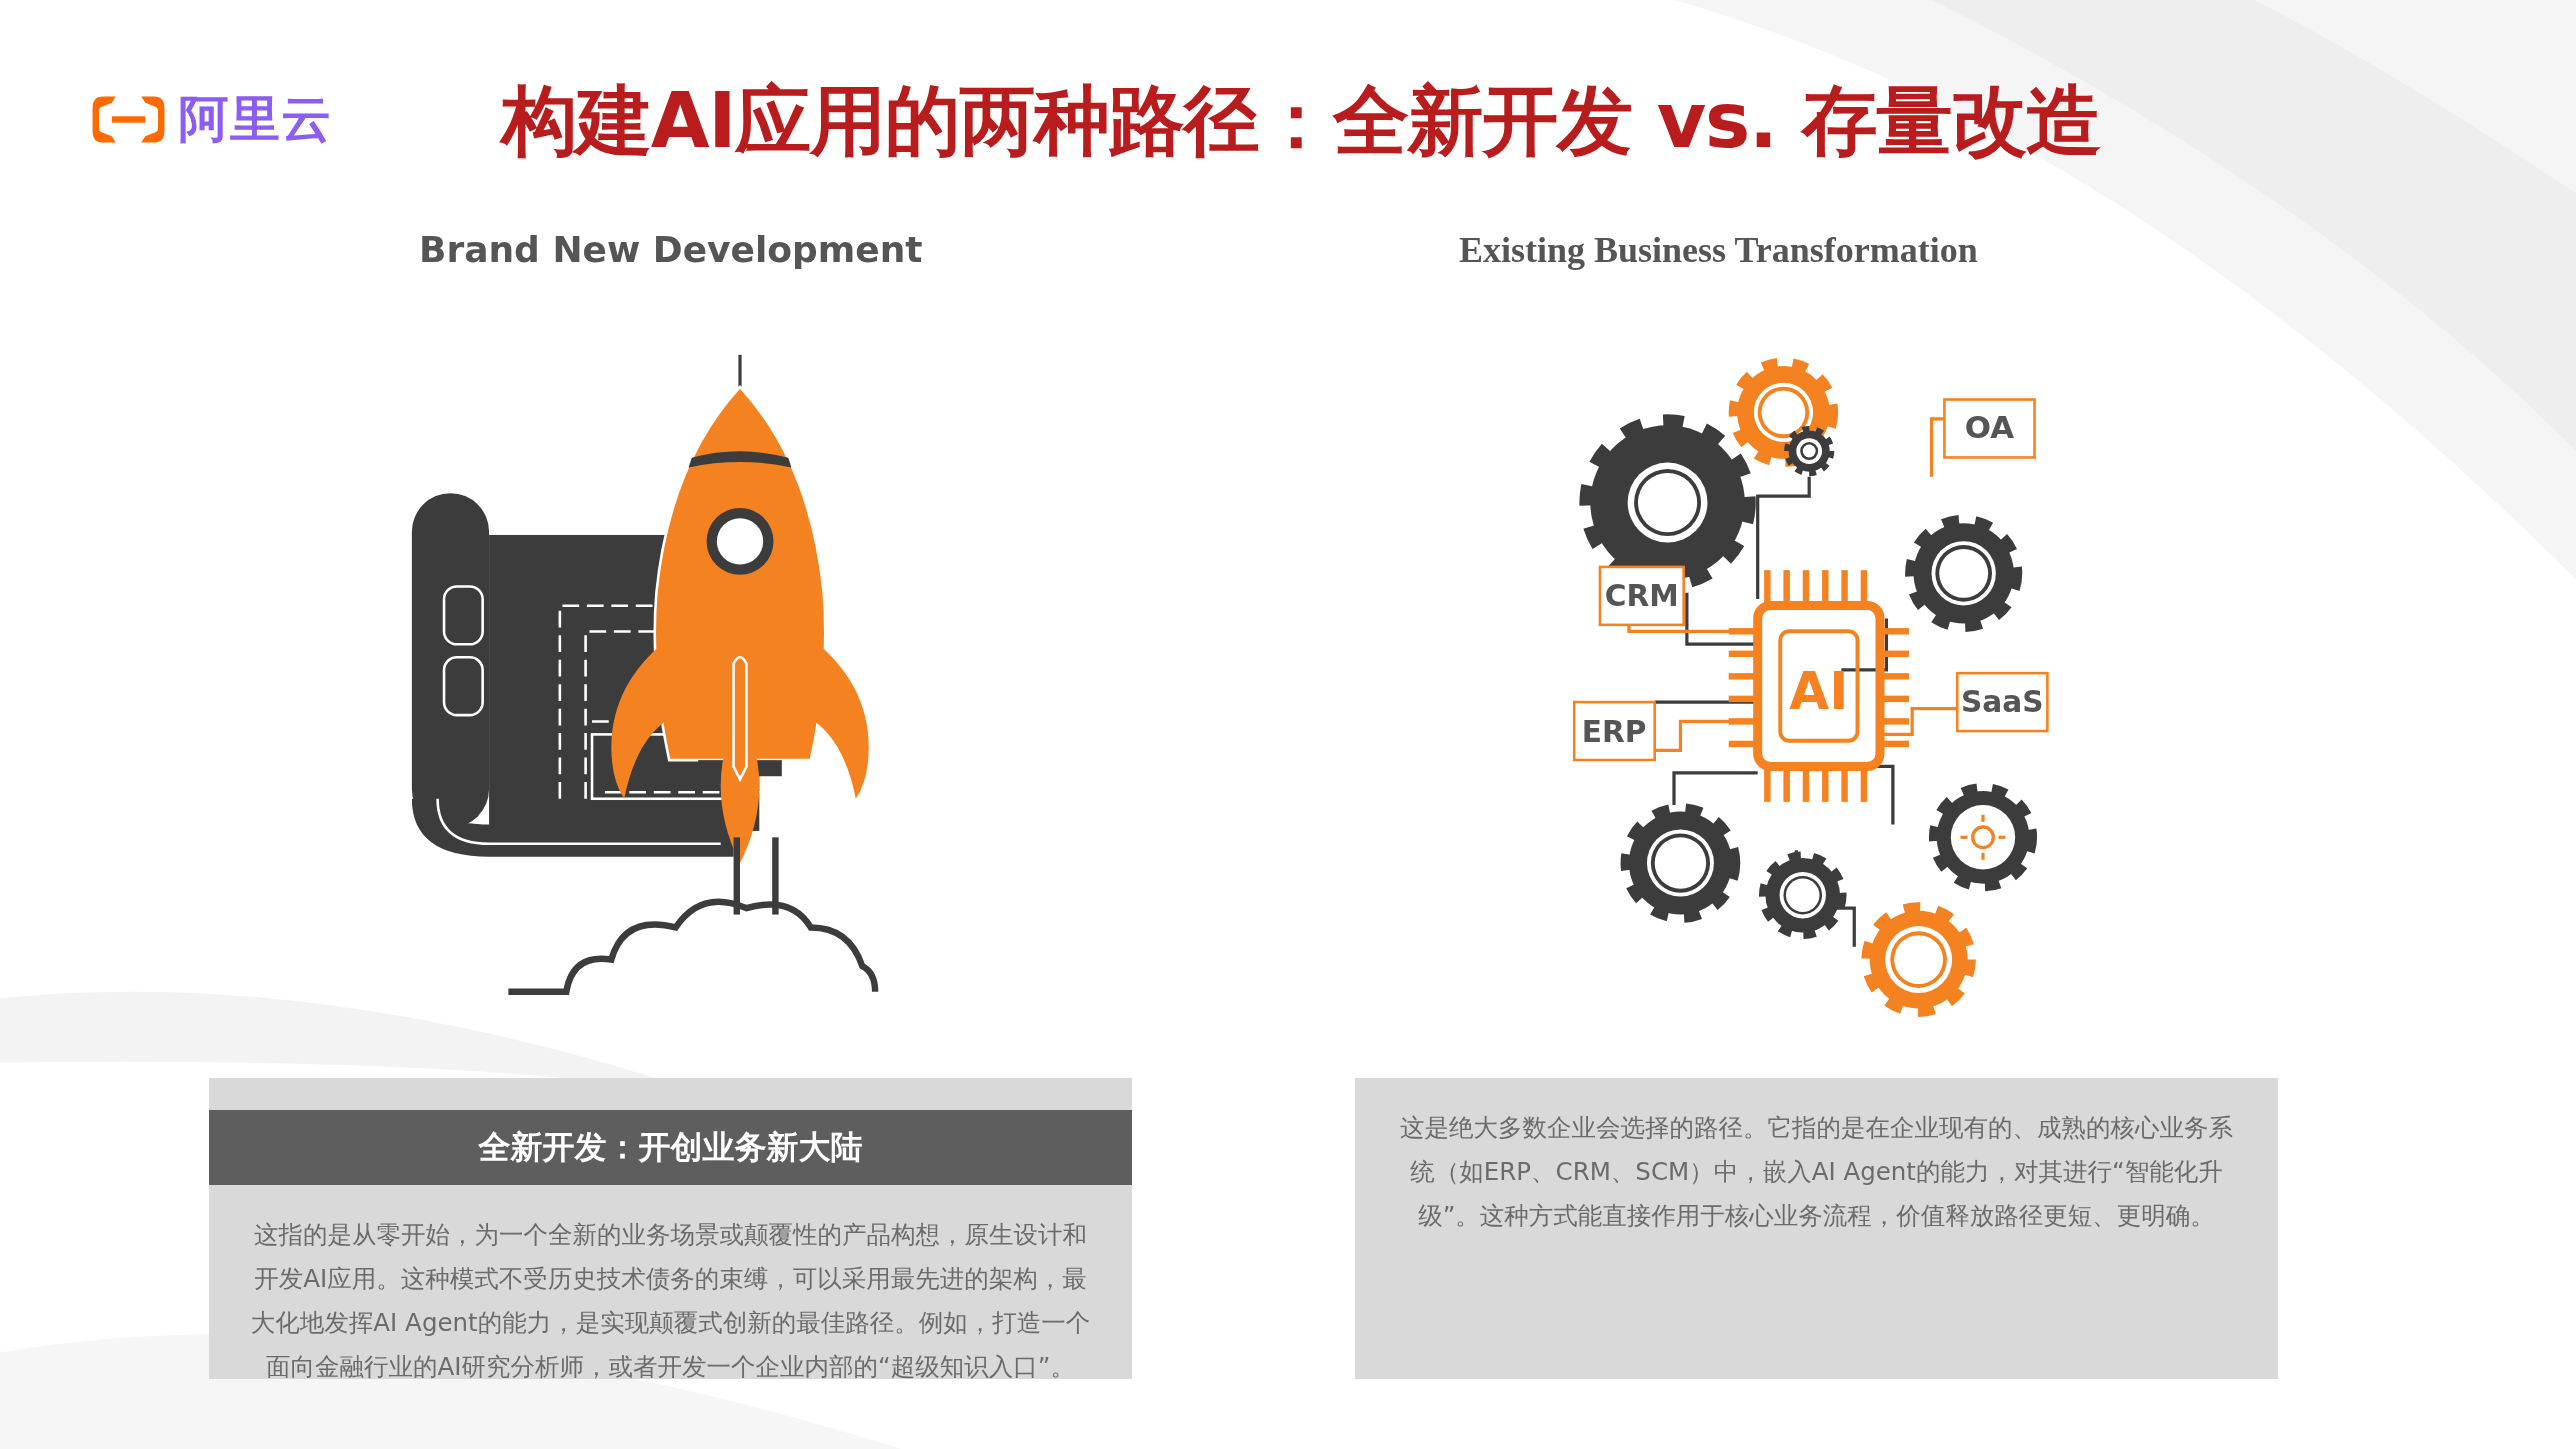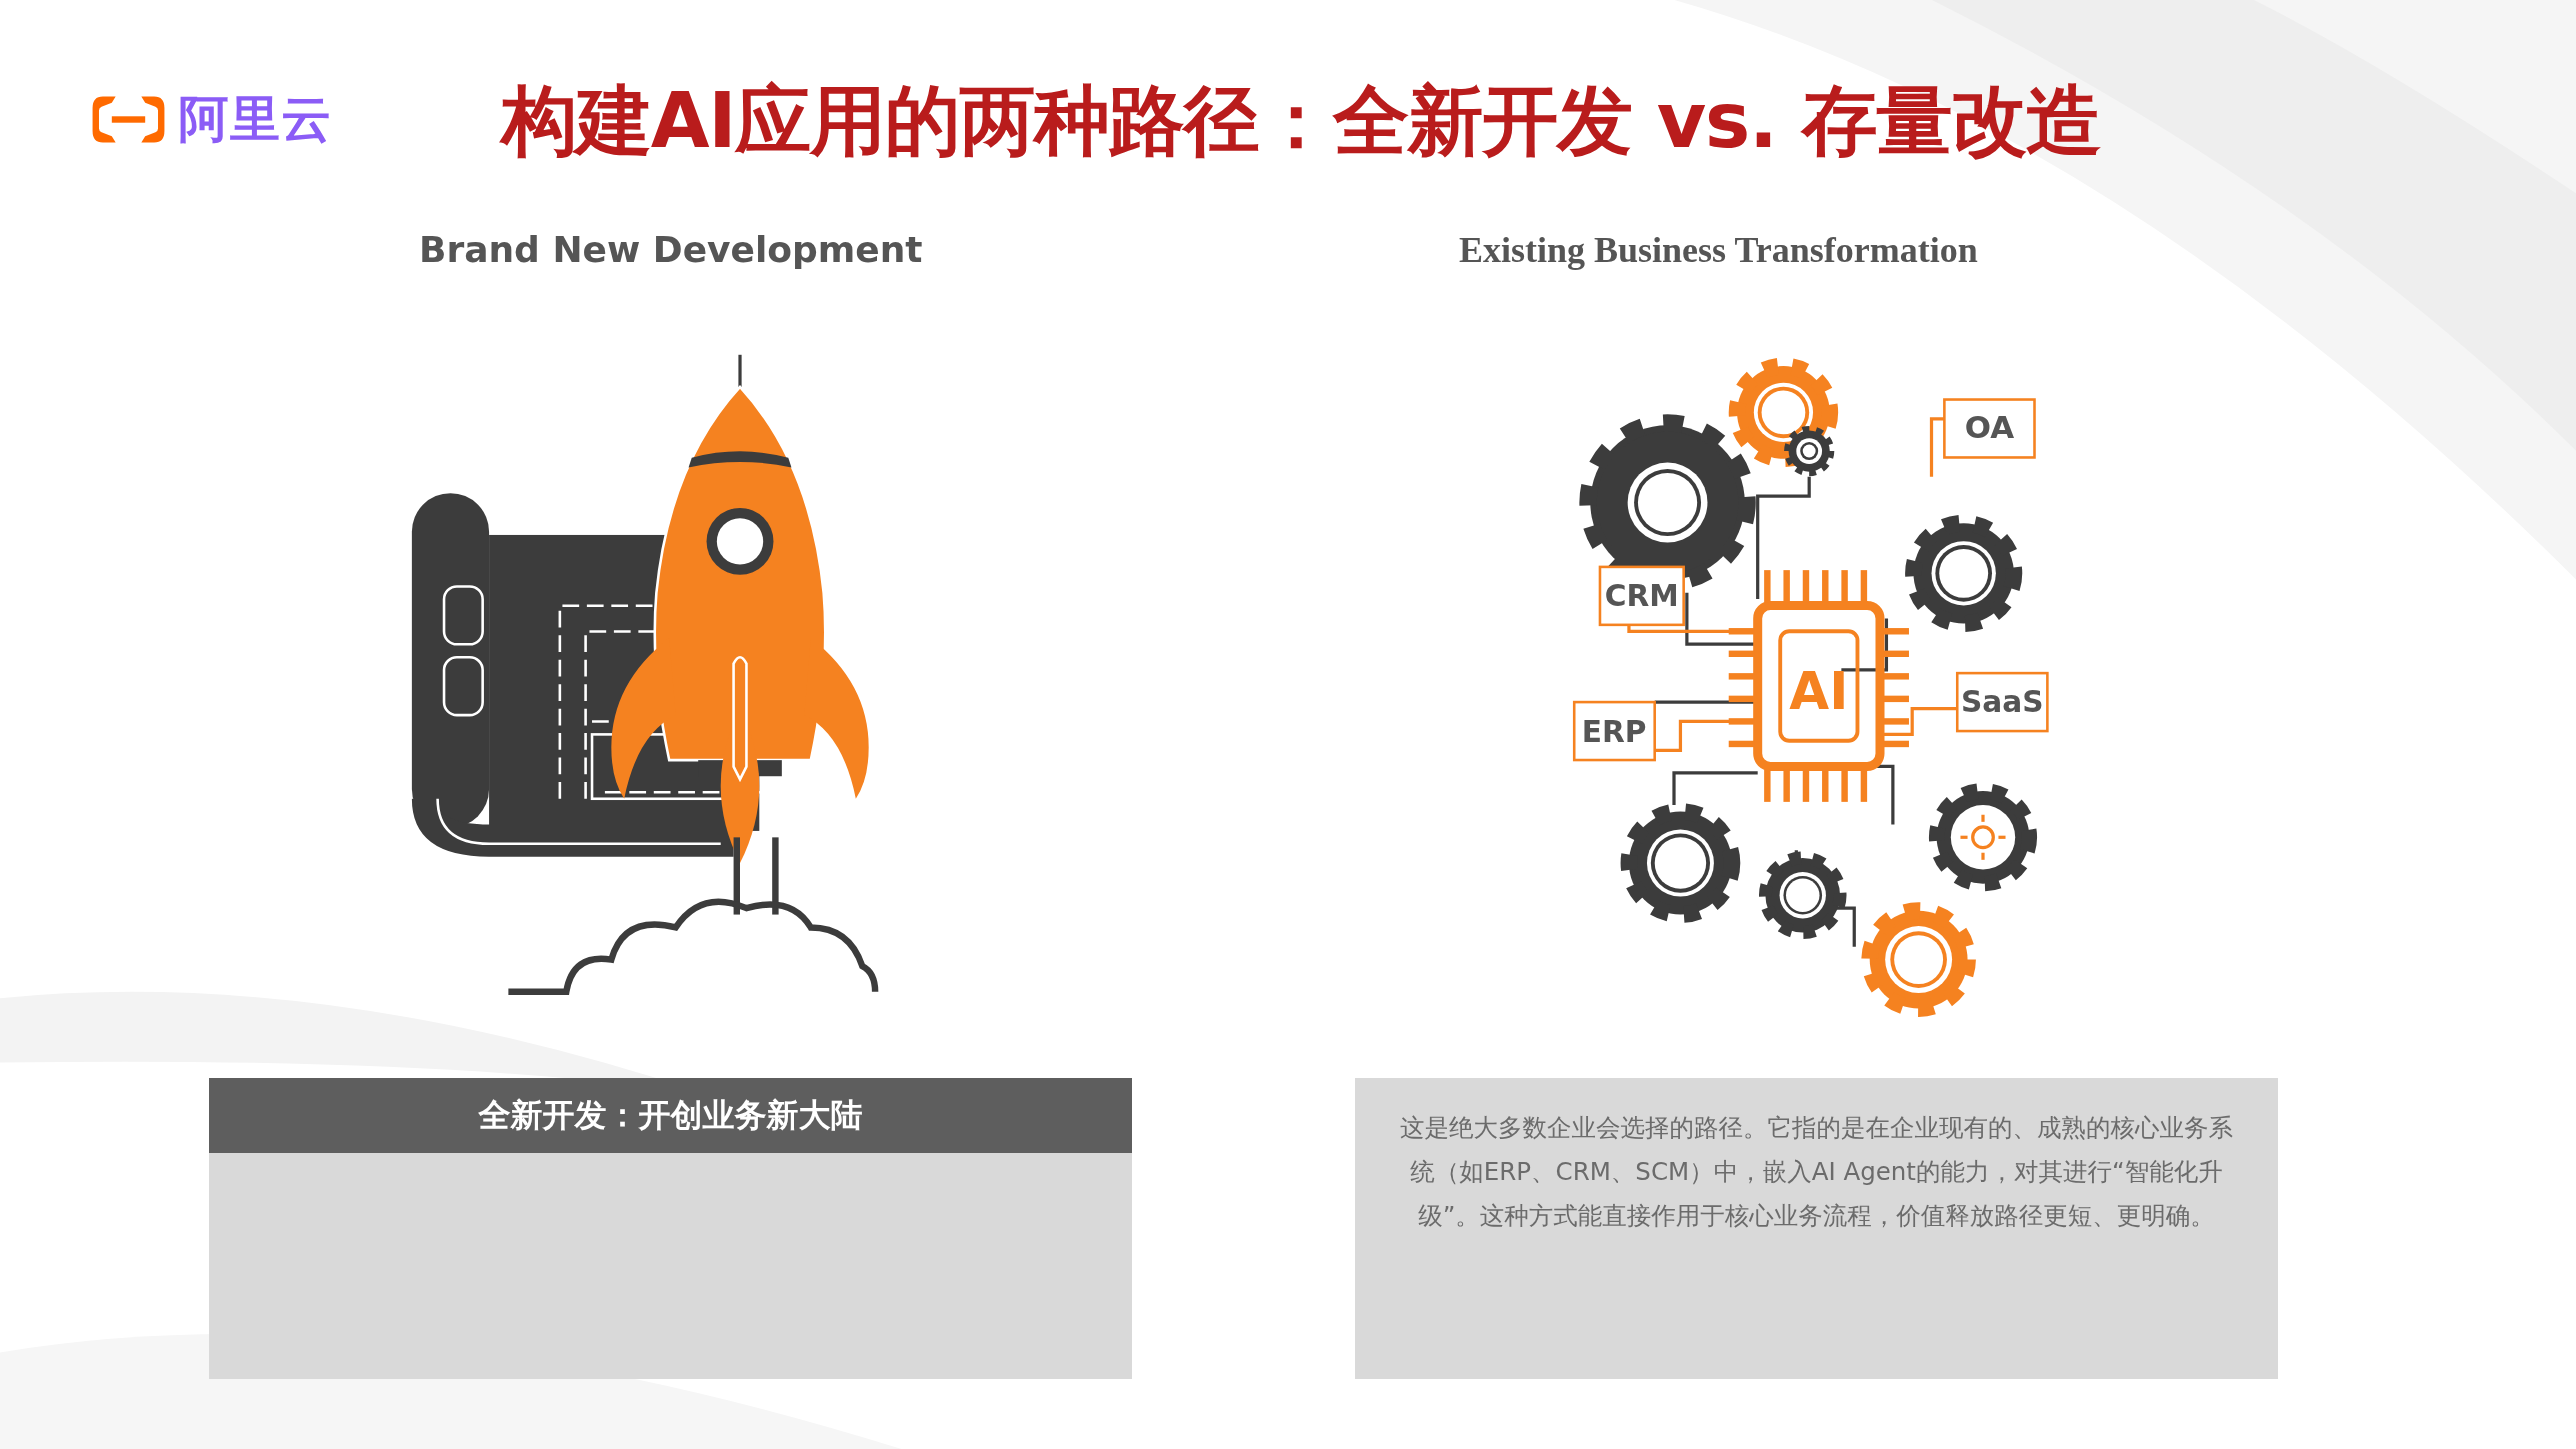--- a/index.html
+++ b/index.html
@@ -8,21 +8,21 @@
   .logo{position:absolute;left:90px;top:90px;height:58px;display:flex;align-items:center;}
   .logo-text{color:#8b5cf6;font-size:50px;font-weight:bold;margin-left:11.6px;letter-spacing:1.3px;}
   .title{position:absolute;left:0;right:0;top:71px;text-align:center;font-size:76px;font-weight:bold;color:#b91c1c;letter-spacing:-1.3px;padding-left:26px;}
   .subtitle{position:absolute;top:229px;font-size:36px;font-weight:bold;color:#555555;}
   .sub-left{left:419px;}
   .sub-right{left:1459px;font-family:Liberation Serif, serif;}
   .illus{position:absolute;}
   .card{position:absolute;top:1078px;width:923px;height:301px;background:#d9d9d9;}
   .card-left{left:209px;}
   .card-right{left:1355px;}
-  .card-header{height:75px;background:#5e5e5e;color:#ffffff;font-size:32px;font-weight:bold;display:flex;align-items:center;justify-content:center;}
+  .card-header{height:75px;background:#5e5e5e;color:#ffffff;font-size:32px;font-weight:bold;display:flex;align-items:center;justify-content:center;margin-top:32px;}
   .card-body{padding:28px 36px 0 36px;color:#6b6b6b;font-size:24.5px;line-height:44px;text-align:center;}
 </style>
 </head>
 <body>
 
 <svg class="bg-swoosh" style="left:0;top:0" width="2576" height="1449" viewBox="0 0 4000 2250">
   <path d="M2600 0 Q3300 200 4000 900 L4000 0 Z" fill="#f5f5f5"></path>
   <path d="M3000 0 Q3600 300 4000 700 L4000 300 Q3700 100 3500 0 Z" fill="#eeeeee"></path>
   <path d="M0 1550 Q500 1500 1100 1700 Q700 1640 0 1650 Z" fill="#f3f3f3"></path>
   <path d="M0 2100 Q600 2000 1400 2250 L0 2250 Z" fill="#f6f6f6"></path>
@@ -183,18 +183,19 @@
     <text x="110" y="400" text-anchor="middle" font-size="46">CRM</text>
     <rect x="600" y="505" width="140" height="90" fill="#fff" stroke="#f58220" stroke-width="4"></rect>
     <text x="670" y="565" text-anchor="middle" font-size="46">SaaS</text>
     <rect x="5" y="550" width="125" height="90" fill="#fff" stroke="#f58220" stroke-width="4"></rect>
     <text x="67" y="612" text-anchor="middle" font-size="46">ERP</text>
   </g>
 </svg>
 
 <div class="card card-left">
   <div class="card-header">全新开发：开创业务新大陆</div>
+  <div class="card-body">这指的是从零开始，为一个全新的业务场景或颠覆性的产品构想，原生设计和开发AI应用。这种模式不受历史技术债务的束缚，可以采用最先进的架构，最大化地发挥AI Agent的能力，是实现颠覆式创新的最佳路径。例如，打造一个面向金融行业的AI研究分析师，或者开发一个企业内部的“超级知识入口”。</div>
 </div>
 
 <div class="card card-right">
   <div class="card-body">这是绝大多数企业会选择的路径。它指的是在企业现有的、成熟的核心业务系统（如ERP、CRM、SCM）中，嵌入AI Agent的能力，对其进行“智能化升级”。这种方式能直接作用于核心业务流程，价值释放路径更短、更明确。</div>
 </div>
 
 
 </body></html>

